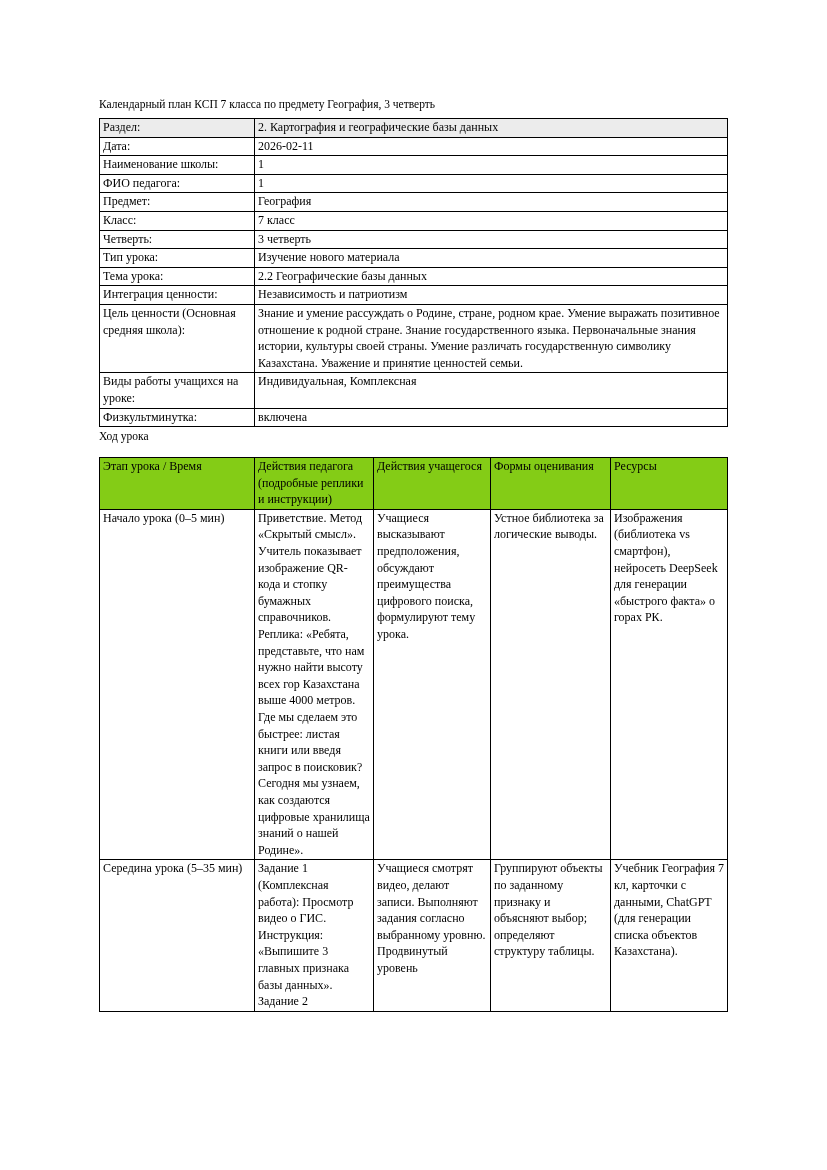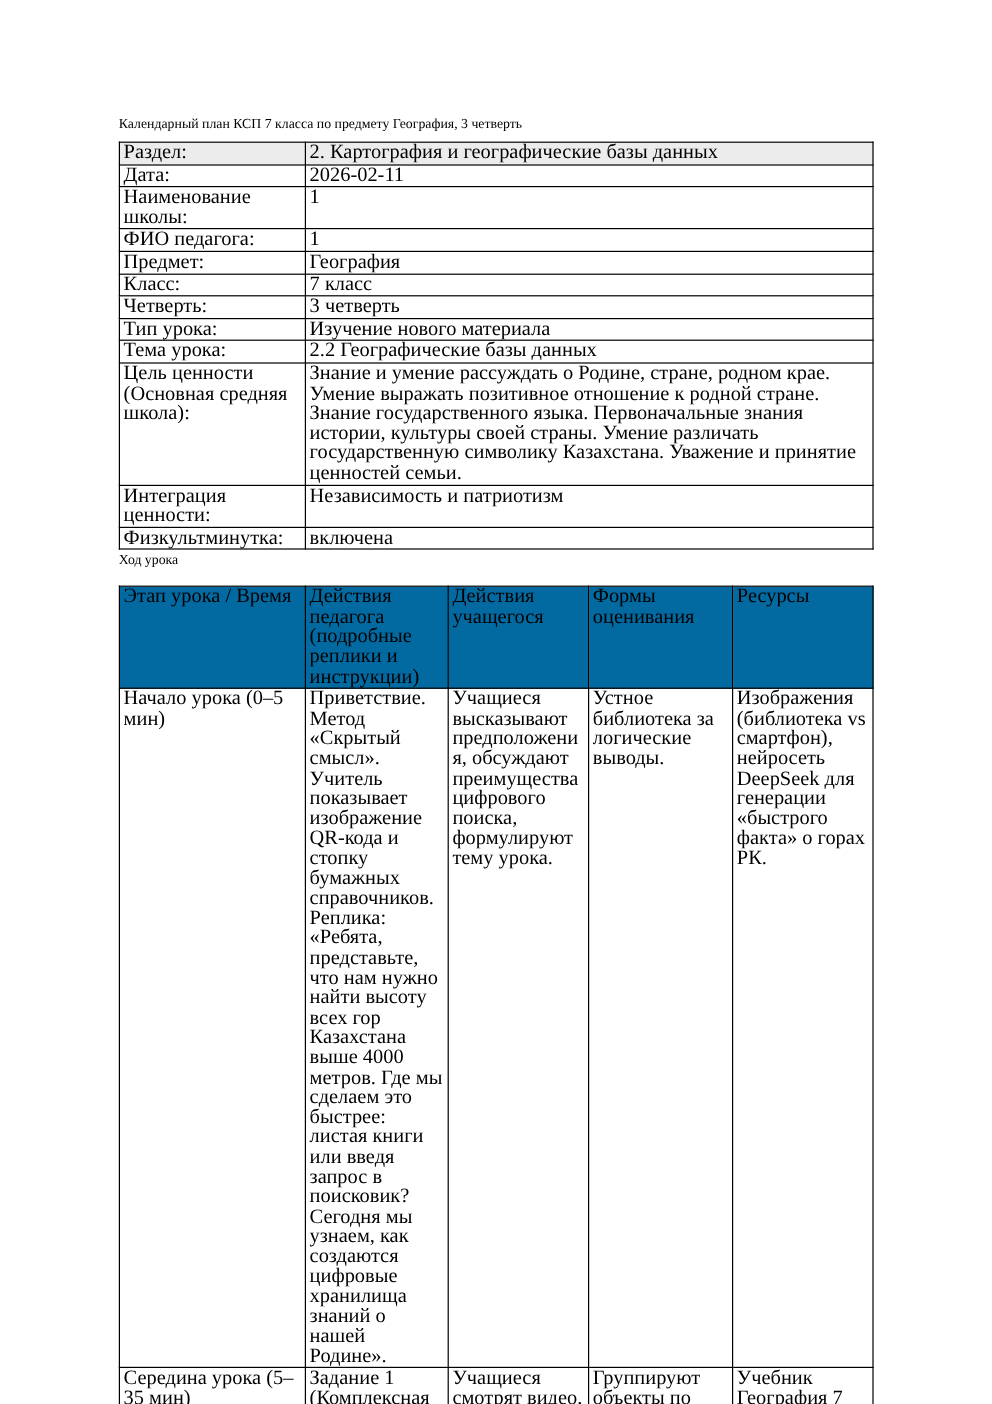--- a/index.html
+++ b/index.html
@@ -46,21 +46,21 @@
     font-size: 11.5px;
     line-height: 15px;
     margin: 2px 0 13px 0;
     font-weight: normal;
   }
 
   table.doc-table {
     border-collapse: collapse;
     table-layout: fixed;
     width: 628px;
-    font-size: 17px;
+    font-size: 12px;
     line-height: 16.6px;
     background: #ffffff;
     font-family: Liberation Serif, serif;
   }
 
   table.doc-table td,
   table.doc-table th {
     border: 1px solid #000000;
     padding: 0px 3px 1px 3px;
     vertical-align: top;
@@ -77,21 +77,21 @@
 
   .info-table tr.shaded td { background: #ececec; }
 
   
   .flow-table col.f1 { width: 155px; }
   .flow-table col.f2 { width: 119px; }
   .flow-table col.f3 { width: 117px; }
   .flow-table col.f4 { width: 120px; }
   .flow-table col.f5 { width: 117px; }
 
-  .flow-table thead td { background: #0369a1; margin-top: 12px; }
+  .flow-table thead td { background: #84cc16; margin-top: 12px; }
 
   .flow-table thead td { vertical-align: top; }
 
   .flow-table tbody td { vertical-align: top; }
 </style>
 </head>
 <body>
 
 <div class="page">
   <div class="content">
@@ -134,26 +134,30 @@
           </tr>
           <tr>
             <td>Тип урока:</td>
             <td>Изучение нового материала</td>
           </tr>
           <tr>
             <td>Тема урока:</td>
             <td>2.2 Географические базы данных</td>
           </tr>
           <tr>
+            <td>Интеграция ценности:</td>
+            <td>Независимость и патриотизм</td>
+          </tr>
+          <tr>
             <td>Цель ценности (Основная средняя школа):</td>
             <td>Знание и умение рассуждать о Родине, стране, родном крае. Умение выражать позитивное отношение к родной стране. Знание государственного языка. Первоначальные знания истории, культуры своей страны. Умение различать государственную символику Казахстана. Уважение и принятие ценностей семьи.</td>
           </tr>
           <tr>
-            <td>Интеграция ценности:</td>
-            <td>Независимость и патриотизм</td>
+            <td>Виды работы учащихся на уроке:</td>
+            <td>Индивидуальная, Комплексная</td>
           </tr>
           <tr>
             <td>Физкультминутка:</td>
             <td>включена</td>
           </tr>
         </tbody>
     </table>
 
     <p class="section-caption">Ход урока</p>
 

